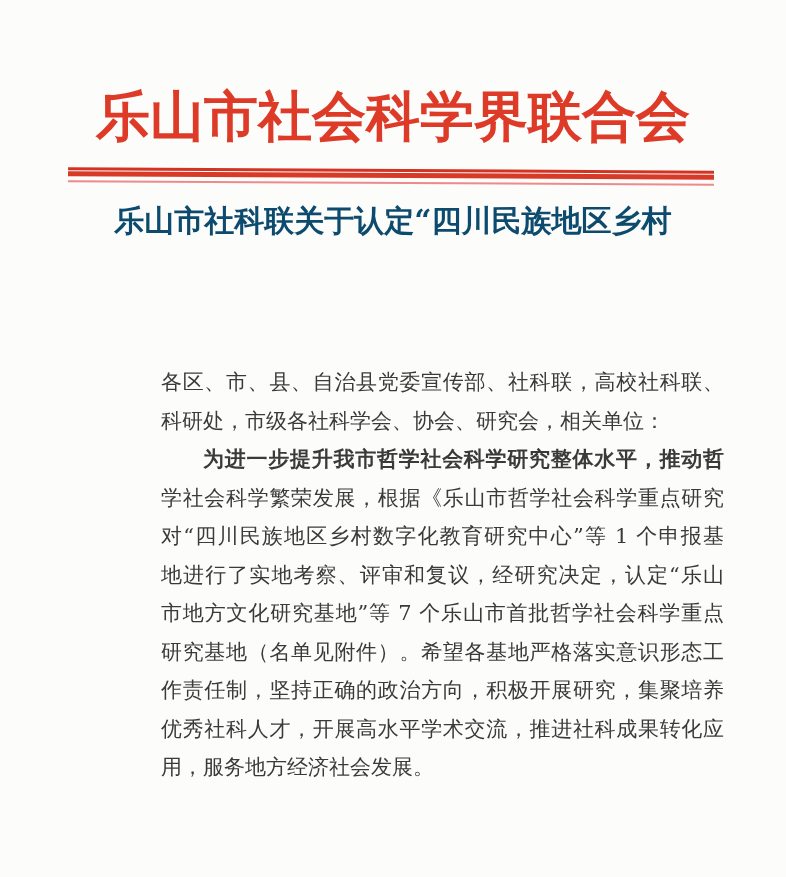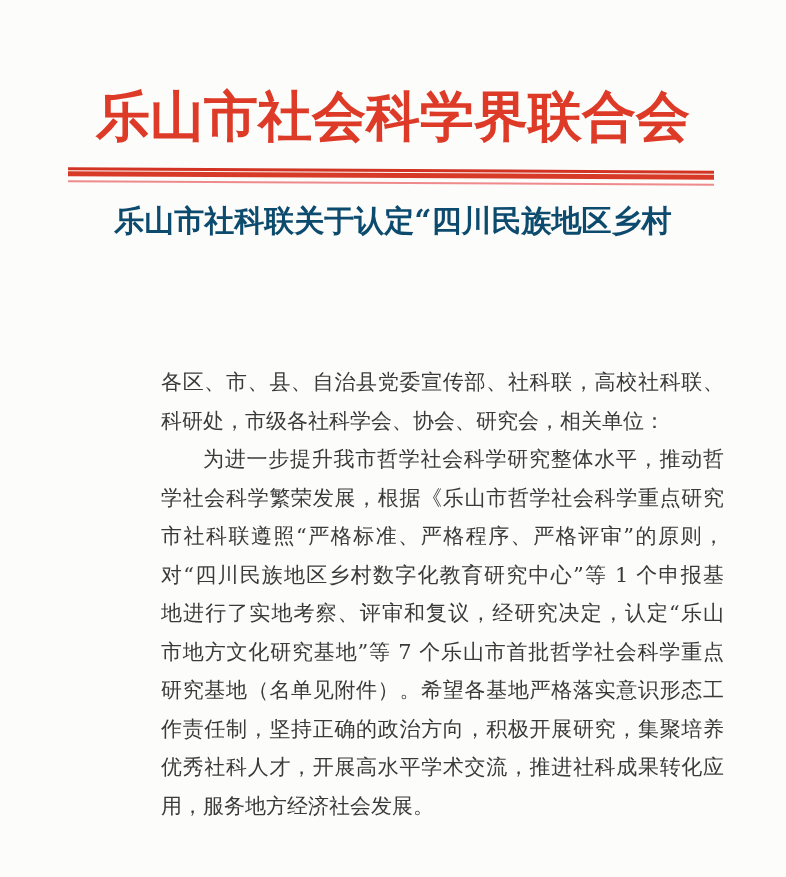--- a/index.html
+++ b/index.html
@@ -84,20 +84,21 @@
     text-align: justify;
     text-align-last: justify;
     white-space: nowrap;
   }
   .body-text .line.end {
     text-align: right;
     text-align-last: left;
   }
   .body-text .line.indent {
     text-indent: 2em;
+    font-weight: bold;
   }
 </style>
 </head>
 <body>
 
 <div class="page">
 
   <div class="letterhead">乐山市社会科学界联合会</div>
 
   <div class="divider">
@@ -108,21 +109,20 @@
 
   <h1 class="doc-title">
     <div class="t-line">乐山市社科联关于认定“四川民族地区乡村</div>
   </h1>
 
   <div class="body-text">
     <div class="line">各区、市、县、自治县党委宣传部、社科联，高校社科联、</div>
     <div class="line end">科研处，市级各社科学会、协会、研究会，相关单位：</div>
     <div class="line indent">为进一步提升我市哲学社会科学研究整体水平，推动哲</div>
     <div class="line">学社会科学繁荣发展，根据《乐山市哲学社会科学重点研究</div>
-    <div class="line">市社科联遵照“严格标准、严格程序、严格评审”的原则，</div>
     <div class="line">对“四川民族地区乡村数字化教育研究中心”等 1 个申报基</div>
     <div class="line">地进行了实地考察、评审和复议，经研究决定，认定“乐山</div>
     <div class="line">市地方文化研究基地”等 7 个乐山市首批哲学社会科学重点</div>
     <div class="line">研究基地（名单见附件）。希望各基地严格落实意识形态工</div>
     <div class="line">作责任制，坚持正确的政治方向，积极开展研究，集聚培养</div>
     <div class="line">优秀社科人才，开展高水平学术交流，推进社科成果转化应</div>
     <div class="line end">用，服务地方经济社会发展。</div>
   </div>
 
 </div>

